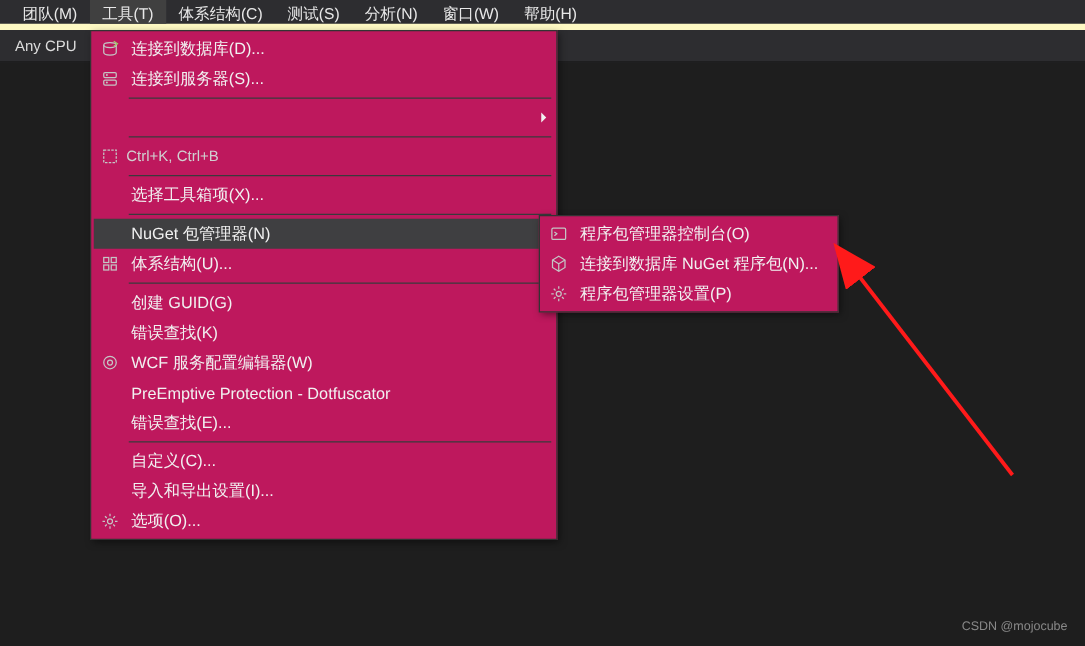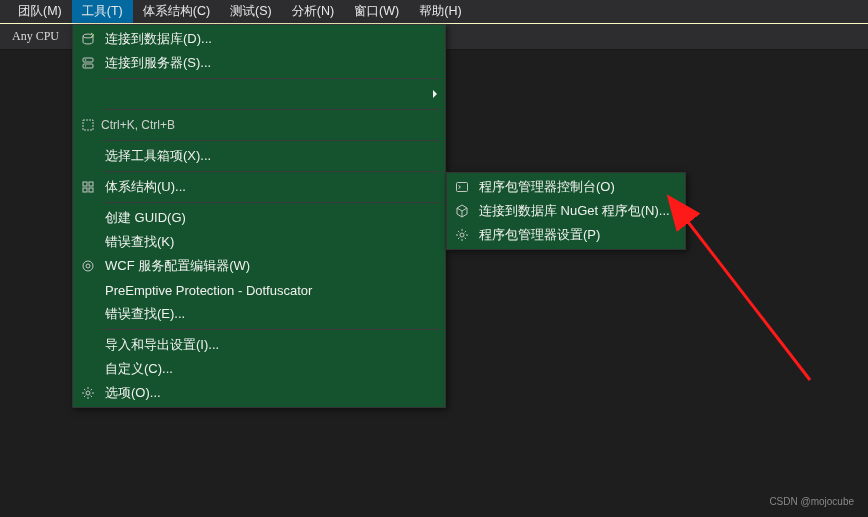--- a/index.html
+++ b/index.html
@@ -9,60 +9,59 @@
     font-family: "Microsoft YaHei", "Segoe UI", sans-serif;
     font-size: 13px;
     color: #f1f1f1;
     overflow: hidden;
     position: relative;
   }
   .menubar {
     display: flex;
     height: 24px;
     background: #2d2d30;
-    border-bottom: 1px solid #fef9c3;
+    border-bottom: 5px solid #fef9c3;
     padding-left: 8px;
   }
   .menubar-item {
     padding: 3px 10px;
     cursor: default;
     color: #e8e8e8;
     font-size: 12.5px;
   }
   .menubar-item.active {
-    background: #0369a1;
+    background: #404040;
   }
   .toolbar {
     height: 26px;
     background: #2d2d30;
     display: flex;
     align-items: center;
     padding-left: 6px;
     border-bottom: 1px solid #1a1a1a;
   }
   .toolbar-text {
     color: #dcdcdc;
     font-size: 12px;
     padding: 3px 6px;
-    font-family: Liberation Serif, serif;
   }
   .dropdown {
     position: absolute;
-    background: #14532d;
+    background: #be185d;
     border: 1px solid #333;
     box-shadow: 2px 2px 6px rgba(0,0,0,0.5);
     padding: 2px;
   }
   .dropdown.main {
     left: 72px;
     top: 24px;
     width: 374px;
   }
   .dropdown.sub {
-    left: 446px;
+    left: 431px;
     top: 172px;
     width: 240px;
   }
   .menu-row {
     display: flex;
     align-items: center;
     height: 24px;
     position: relative;
     cursor: default;
   }
@@ -179,20 +178,25 @@
 
   <div class="menu-sep"></div>
 
   <div class="menu-row">
     <span class="menu-icon"></span>
     <span class="menu-label">选择工具箱项(X)...</span>
   </div>
 
   <div class="menu-sep"></div>
 
+  <div class="menu-row highlighted">
+    <span class="menu-icon"></span>
+    <span class="menu-label">NuGet 包管理器(N)</span>
+    <span class="menu-arrow"></span>
+  </div>
 
   <div class="menu-row">
     <span class="menu-icon">
       <svg width="14" height="14" viewBox="0 0 14 14">
           <rect x="2" y="2" width="4" height="4" fill="none" stroke="#c5c5c5" stroke-width="1"></rect>
           <rect x="8" y="2" width="4" height="4" fill="none" stroke="#c5c5c5" stroke-width="1"></rect>
           <rect x="2" y="8" width="4" height="4" fill="none" stroke="#c5c5c5" stroke-width="1"></rect>
           <rect x="8" y="8" width="4" height="4" fill="none" stroke="#c5c5c5" stroke-width="1"></rect>
         </svg>
     </span>
@@ -228,26 +232,26 @@
 
   <div class="menu-row">
     <span class="menu-icon"></span>
     <span class="menu-label">错误查找(E)...</span>
   </div>
 
   <div class="menu-sep"></div>
 
   <div class="menu-row">
     <span class="menu-icon"></span>
+    <span class="menu-label">自定义(C)...</span>
+  </div>
+
+  <div class="menu-row">
+    <span class="menu-icon"></span>
     <span class="menu-label">导入和导出设置(I)...</span>
-  </div>
-
-  <div class="menu-row">
-    <span class="menu-icon"></span>
-    <span class="menu-label">自定义(C)...</span>
   </div>
 
   <div class="menu-row">
     <span class="menu-icon">
       <svg width="14" height="14" viewBox="0 0 14 14">
           <circle cx="7" cy="7" r="2" fill="none" stroke="#c5c5c5" stroke-width="1"></circle>
           <path d="M7 1v2M7 11v2M1 7h2M11 7h2M3 3l1.4 1.4M9.6 9.6L11 11M11 3L9.6 4.4M4.4 9.6L3 11" stroke="#c5c5c5" stroke-width="1"></path>
         </svg>
     </span>
     <span class="menu-label">选项(O)...</span>

